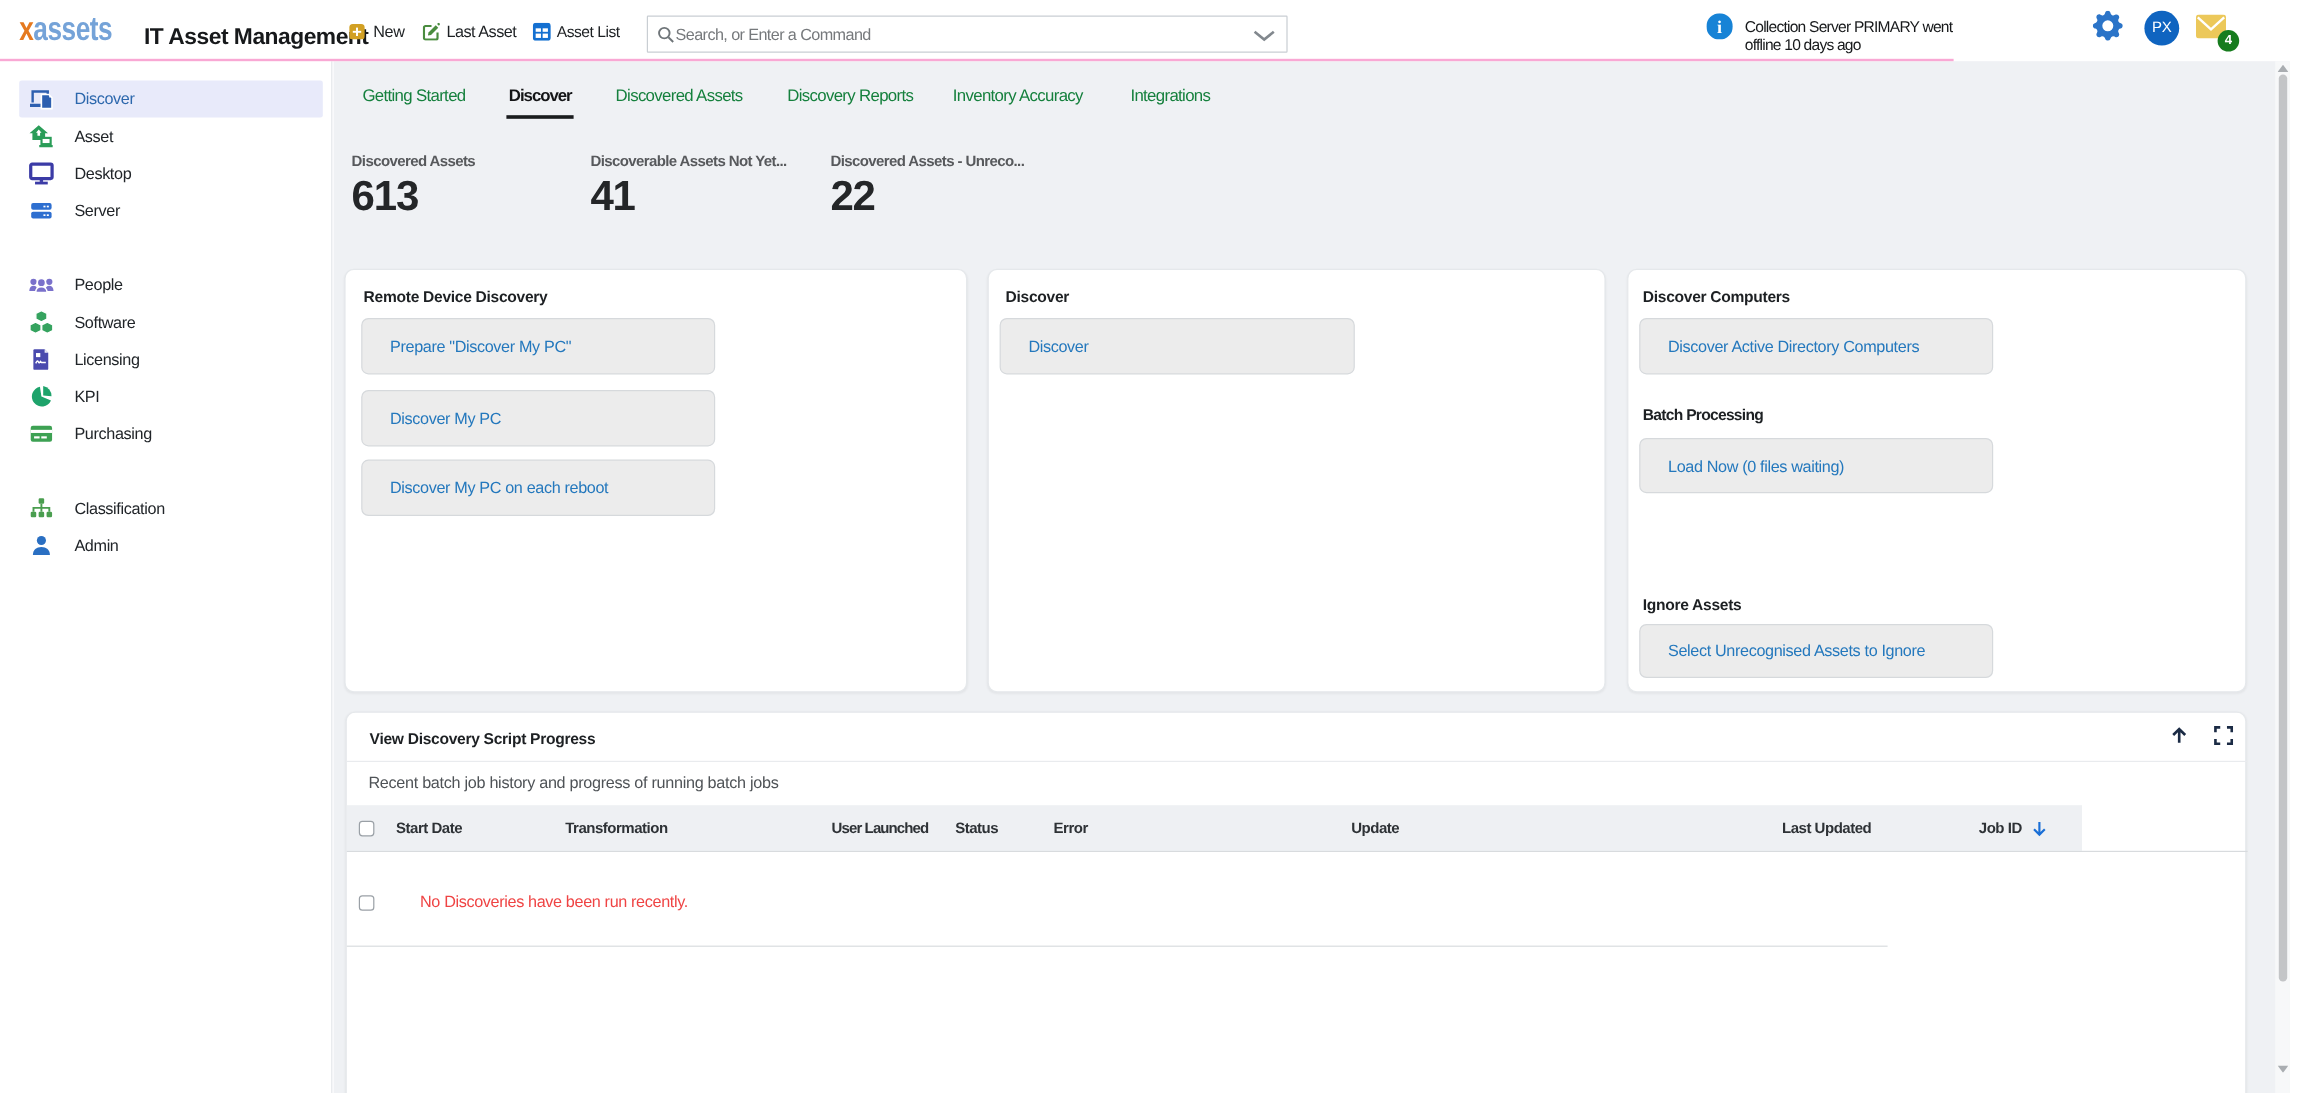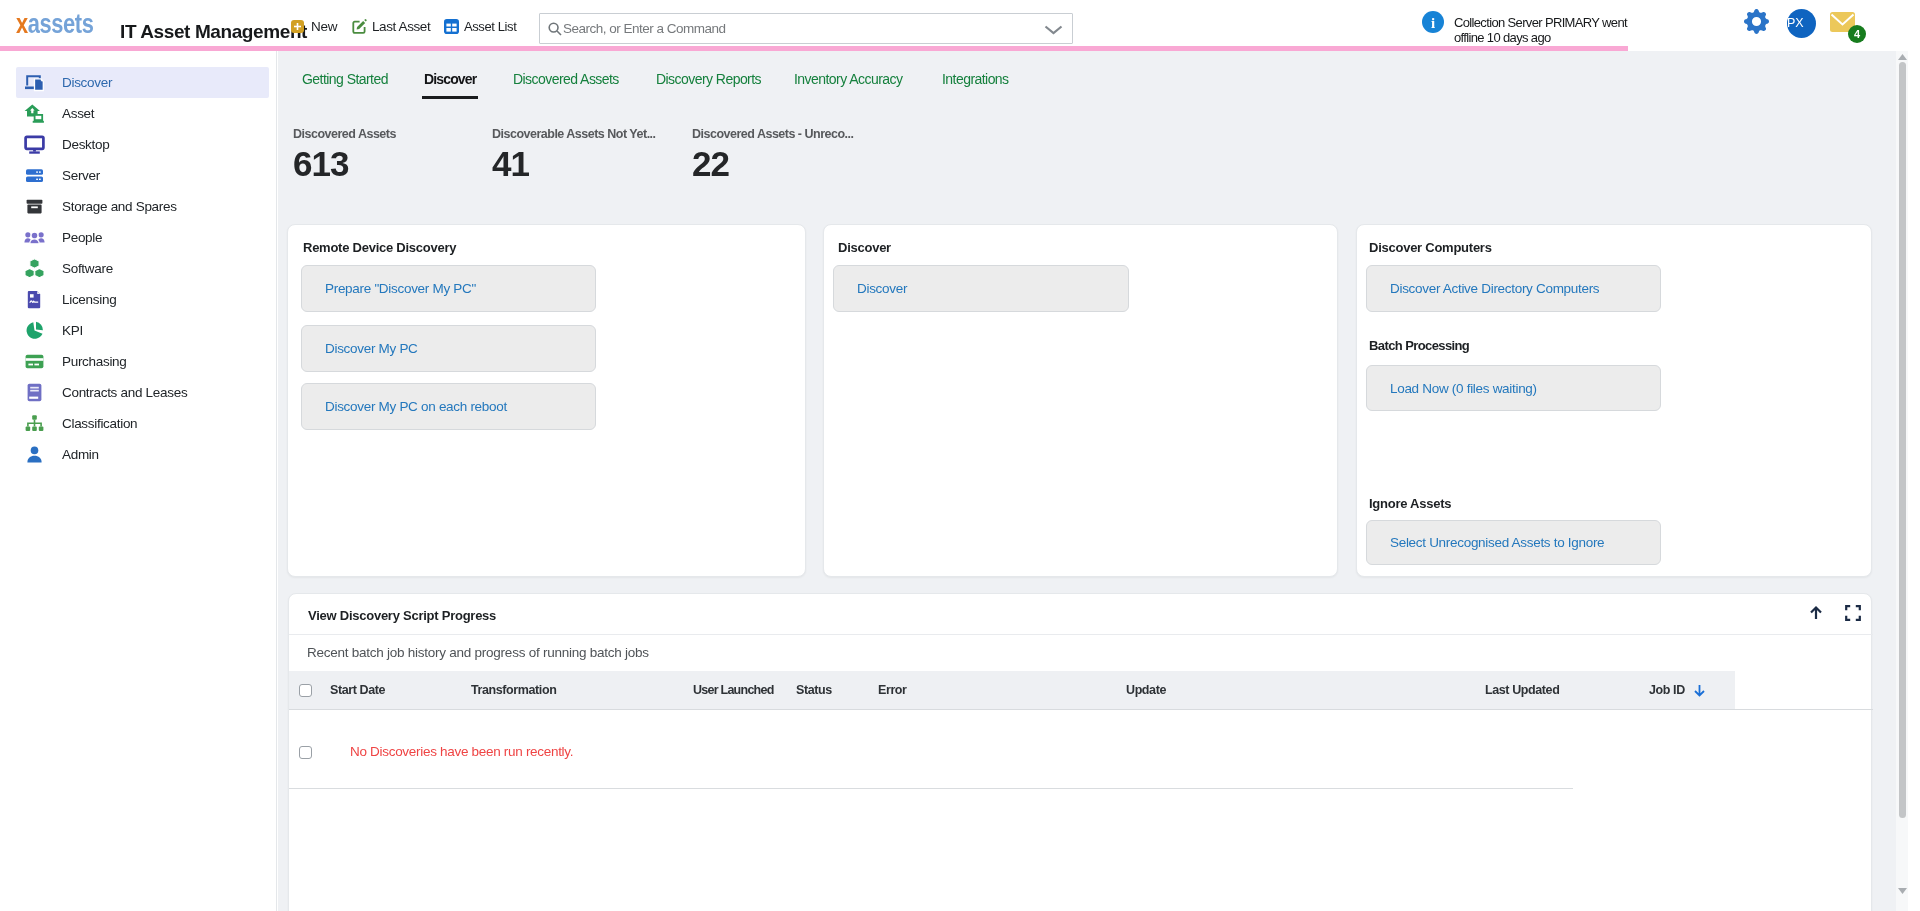--- a/index.html
+++ b/index.html
@@ -1,19 +1,19 @@
 <!DOCTYPE html>
 <html><head>
 <meta charset="utf-8">
 <style>
 *{margin:0;padding:0;box-sizing:border-box}
 html,body{width:1920px;height:911px;overflow:hidden}
 body{position:relative;font-family:"Liberation Sans",sans-serif;background:#fff;color:#212529}
 .abs{position:absolute}
-#header{position:absolute;left:0;top:0;width:1628px;height:51px;background:#fff;border-bottom:5px solid #f9a8d4;z-index:5}
+#header{position:absolute;left:0;top:0;width:1628px;height:51px;background:#fff;border-bottom:2px solid #f9a8d4;z-index:5}
 #sidebar{position:absolute;left:0;top:51px;width:277px;height:860px;background:#fff;border-right:1px solid #e4e7ea;z-index:4}
 #main{position:absolute;left:278px;top:51px;width:1630px;height:860px;background:#eff1f4;z-index:1}
 .card{position:absolute;background:#fff;border:1px solid #e5e8eb;border-radius:8px;box-shadow:0 1px 2px rgba(0,0,0,.05)}
 .btn{position:absolute;background:#ececec;border:1px solid #d6d9dc;border-radius:6px;color:#2478bd;font-size:13.5px;letter-spacing:-.3px;display:flex;align-items:center;padding-left:23px}
 .ttl{font-weight:bold;font-size:13px;letter-spacing:-.25px;color:#1d2023}
 .menu-item{position:absolute;left:0;width:277px;height:31px}
 .menu-item .mi-ico{position:absolute;left:24px;top:5px;width:21px;height:21px}
 .menu-item .mi-txt{position:absolute;left:62px;top:0;height:31px;line-height:31px;font-size:13.5px;letter-spacing:-.3px;color:#212529}
 .tab{position:absolute;top:18px;height:20px;line-height:20px;font-size:14px;letter-spacing:-.55px;color:#15803d}
 .stat-l{position:absolute;height:14px;line-height:14px;font-weight:bold;font-size:12.5px;letter-spacing:-.5px;color:#57595c}
@@ -66,21 +66,21 @@
   <svg class="abs" style="left:1422px;top:11px" width="22" height="22" viewBox="0 0 22 22">
       <circle cx="11" cy="11" r="11" fill="#1783d6"></circle>
       <text x="11" y="16.5" text-anchor="middle" font-family="Liberation Serif,serif" font-size="15" font-weight="bold" fill="#fff">i</text>
     </svg>
   <div class="abs" style="left:1454px;top:15px;font-size:13px;letter-spacing:-.65px;color:#17191b">Collection Server PRIMARY went offline 10 days ago</div>
 
   <svg class="abs" style="left:1744px;top:9px" width="25" height="25" viewBox="0 0 16 16">
       <path fill="#2b74c8" d="M9.405 1.05c-.413-1.4-2.397-1.4-2.81 0l-.1.34a1.464 1.464 0 0 1-2.105.872l-.31-.17c-1.283-.698-2.686.705-1.987 1.987l.169.311c.446.82.023 1.841-.872 2.105l-.34.1c-1.4.413-1.4 2.397 0 2.81l.34.1a1.464 1.464 0 0 1 .872 2.105l-.17.31c-.698 1.283.705 2.686 1.987 1.987l.311-.169a1.464 1.464 0 0 1 2.105.872l.1.34c.413 1.4 2.397 1.4 2.81 0l.1-.34a1.464 1.464 0 0 1 2.105-.872l.31.17c1.283.698 2.686-.705 1.987-1.987l-.169-.311a1.464 1.464 0 0 1 .872-2.105l.34-.1c1.4-.413 1.4-2.397 0-2.81l-.34-.1a1.464 1.464 0 0 1-.872-2.105l.17-.31c.698-1.283-.705-2.686-1.987-1.987l-.311.169a1.464 1.464 0 0 1-2.105-.872zM8 10.93a2.929 2.929 0 1 1 0-5.86 2.929 2.929 0 0 1 0 5.858z"></path>
     </svg>
 
-  <div class="abs" style="left:1787px;top:9px;width:29px;height:29px;border-radius:50%;background:#0f64c0;color:#fff;font-size:12.5px;letter-spacing:-.2px;line-height:29px">PX</div>
+  <div class="abs" style="left:1787px;top:9px;width:29px;height:29px;border-radius:50%;background:#0f64c0;color:#fff;font-size:12.5px;letter-spacing:-.2px;text-align:center;line-height:29px">PX</div>
 
   <svg class="abs" style="left:1830px;top:12px" width="25" height="20" viewBox="0 0 25 20">
       <rect x="0" y="0" width="25" height="20" rx="2.5" fill="#ecc85a"></rect>
       <path d="M1.5 2.5 L12.5 12.5 L23.5 2.5" fill="none" stroke="#fff" stroke-width="2"></path>
     </svg>
   <div class="abs" style="left:1848px;top:25px;width:18px;height:18px;border-radius:50%;background:#177c1e;color:#fff;font-size:11px;font-weight:bold;text-align:center;line-height:18px">4</div>
 </div>
 <div id="sidebar">
   <div class="menu-item" style="top:16px">
       <div class="abs" style="left:16px;top:0;width:253px;height:31px;background:#e8eafa;border-radius:2px"></div>
@@ -117,28 +117,20 @@
         <rect x="2" y="11.4" width="17" height="5.6" rx="1.6" fill="#2e6fd0"></rect>
         <g fill="#fff">
           <rect x="12.2" y="6.4" width="1.7" height="1.4"></rect>
           <rect x="15" y="6.4" width="1.7" height="1.4"></rect>
           <rect x="12.2" y="13.6" width="1.7" height="1.4"></rect>
           <rect x="15" y="13.6" width="1.7" height="1.4"></rect>
         </g>
       </svg>
     <div class="mi-txt">Server</div>
     </div>
-  <div class="menu-item" style="top:140px">
-    <svg class="mi-ico" viewBox="0 0 21 21">
-        <rect x="2.6" y="3.8" width="15.8" height="4" rx="0.8" fill="#333539"></rect>
-        <rect x="3.4" y="8.6" width="14.2" height="8.8" rx="0.8" fill="#333539"></rect>
-        <rect x="7.2" y="10.4" width="6.6" height="1.8" fill="#fff"></rect>
-      </svg>
-    <div class="mi-txt">Storage and Spares</div>
-    </div>
   <div class="menu-item" style="top:171px">
     <svg class="mi-ico" viewBox="0 0 21 21">
         <g fill="#7a71cb">
           <circle cx="3.9" cy="7.8" r="2.6"></circle>
           <path d="M.4 15.4c0-2.6 1.6-4.2 3.5-4.2s3.5 1.6 3.5 4.2z"></path>
           <circle cx="17.1" cy="7.8" r="2.6"></circle>
           <path d="M13.6 15.4c0-2.6 1.6-4.2 3.5-4.2s3.5 1.6 3.5 4.2z"></path>
         </g>
         <g fill="#7a71cb" stroke="#fff" stroke-width="1.2">
           <circle cx="10.5" cy="8.6" r="3.4"></circle>
@@ -174,29 +166,20 @@
     <div class="mi-txt">KPI</div>
     </div>
   <div class="menu-item" style="top:295px">
     <svg class="mi-ico" viewBox="0 0 21 21">
         <rect x="1.6" y="3.8" width="17.8" height="13.4" rx="1.8" fill="#3da153"></rect>
         <rect x="1.6" y="7.2" width="17.8" height="2.6" fill="#fff"></rect>
         <rect x="4.4" y="12.6" width="4.6" height="1.8" fill="#fff"></rect>
         <rect x="10.4" y="12.6" width="4.6" height="1.8" fill="#fff"></rect>
       </svg>
     <div class="mi-txt">Purchasing</div>
-    </div>
-  <div class="menu-item" style="top:326px">
-    <svg class="mi-ico" viewBox="0 0 21 21">
-        <rect x="3.6" y="1.8" width="13.8" height="17.4" rx="1.8" fill="#6f6fc4"></rect>
-        <rect x="6.2" y="4.8" width="8.6" height="1.7" fill="#fff" opacity=".85"></rect>
-        <rect x="6.2" y="7.8" width="8.6" height="1.7" fill="#fff" opacity=".85"></rect>
-        <rect x="5.2" y="14.6" width="9" height="2.2" fill="#fff"></rect>
-      </svg>
-    <div class="mi-txt">Contracts and Leases</div>
     </div>
   <div class="menu-item" style="top:357px">
     <svg class="mi-ico" viewBox="0 0 21 21">
         <g fill="#4a9e4f">
           <rect x="8.2" y="2.2" width="4.6" height="4.6" rx="1"></rect>
           <rect x="1.6" y="13.4" width="4.6" height="4.6" rx="1"></rect>
           <rect x="8.2" y="13.4" width="4.6" height="4.6" rx="1"></rect>
           <rect x="14.8" y="13.4" width="4.6" height="4.6" rx="1"></rect>
         </g>
         <g stroke="#4a9e4f" stroke-width="1.6" fill="none">

